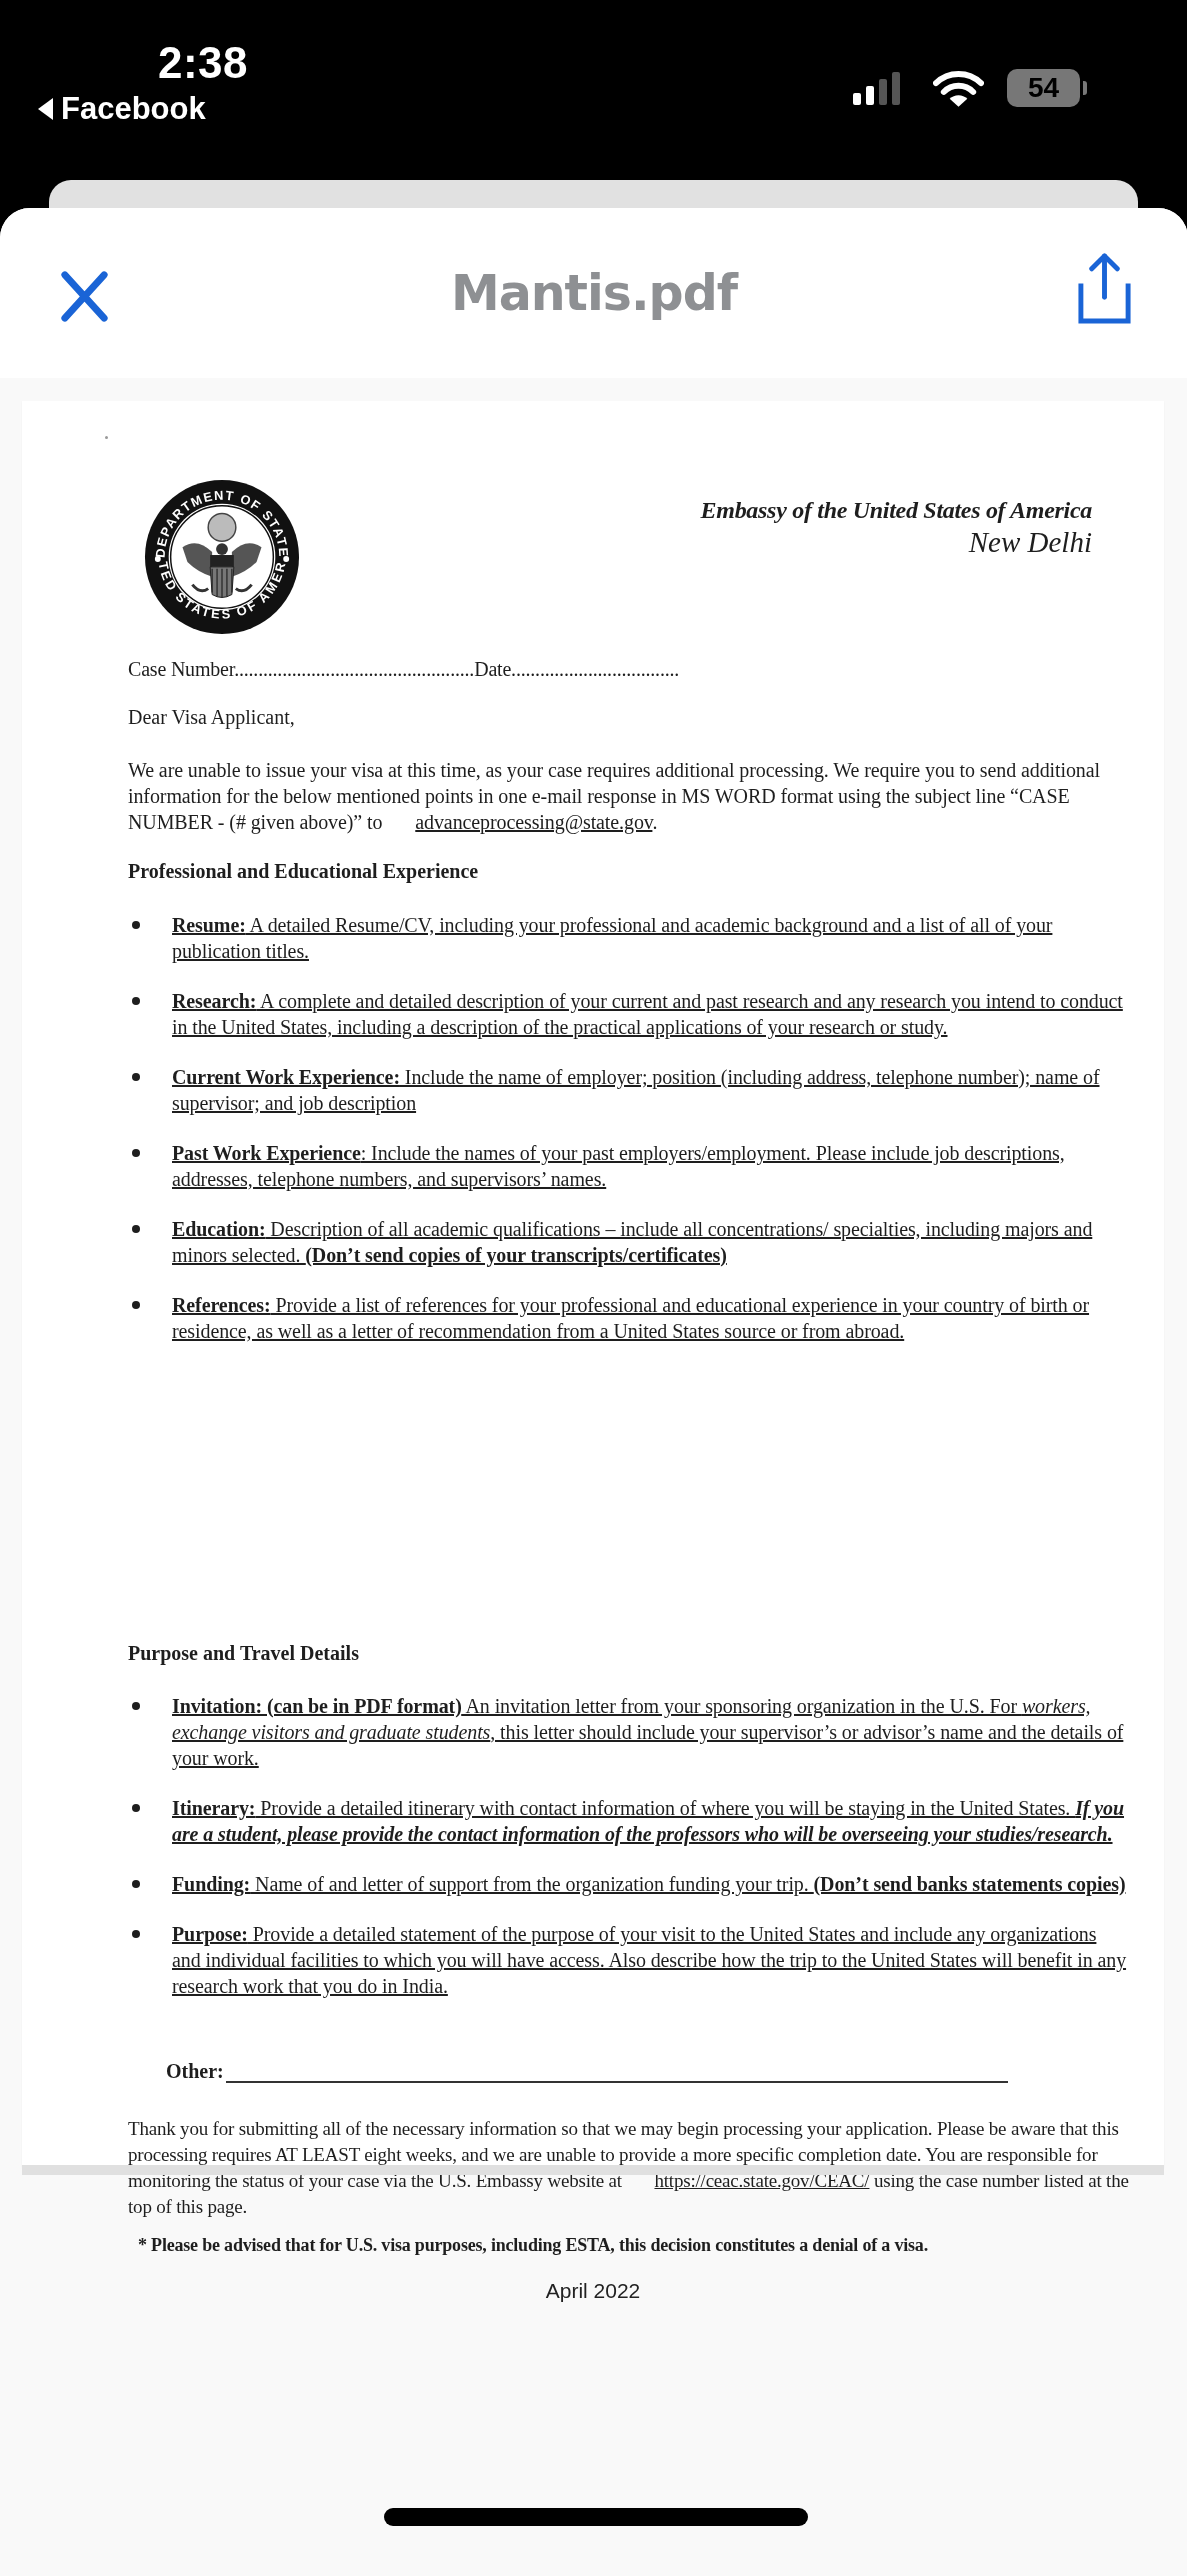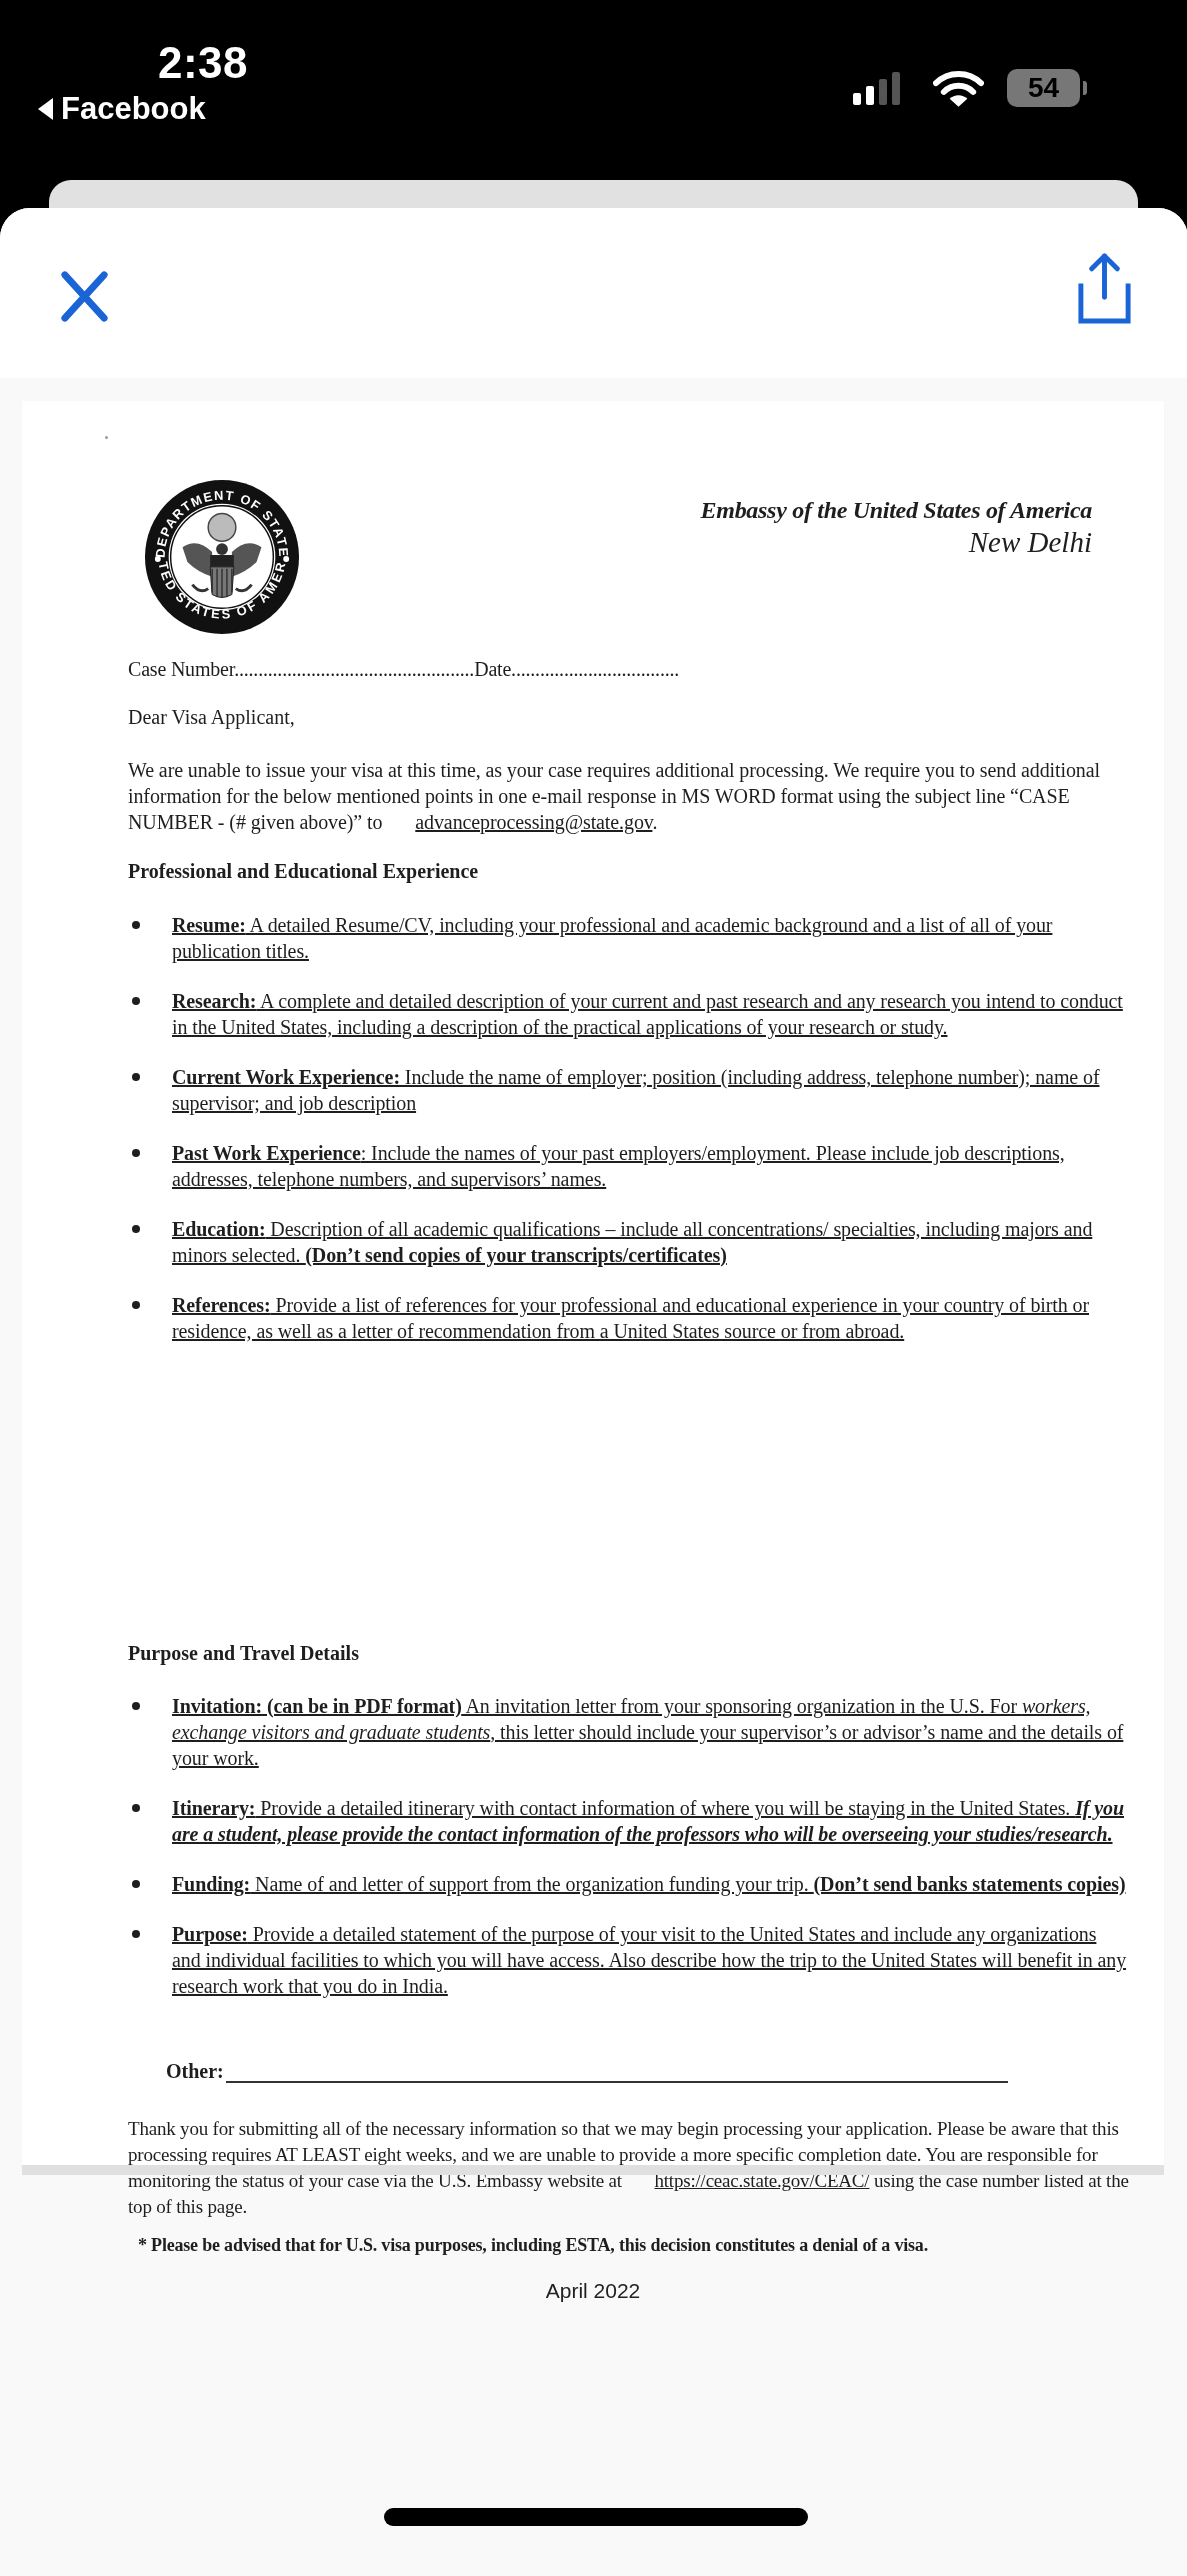--- a/index.html
+++ b/index.html
@@ -97,20 +97,21 @@
   <div class="battery-tip"></div>
 </div>
 
 <div class="card-back"></div>
 
 <div class="sheet">
   <div class="nav-bar">
     <svg class="close-btn" viewBox="0 0 60 60">
       <path d="M10 8 L50 52 M50 8 L10 52" stroke="#1a64d6" stroke-width="7" stroke-linecap="round"></path>
     </svg>
+    <div class="title">Mantis.pdf</div>
     <svg class="share-btn" viewBox="0 0 60 76">
       <path d="M30 4 L30 46" stroke="#1a64d6" stroke-width="5" stroke-linecap="round"></path>
       <path d="M17 17 L30 4 L43 17" stroke="#1a64d6" stroke-width="5" fill="none" stroke-linecap="round" stroke-linejoin="round"></path>
       <path d="M6 32 L6 70 L54 70 L54 32" stroke="#1a64d6" stroke-width="5" fill="none" stroke-linejoin="miter"></path>
     </svg>
   </div>
 
   <div class="doc-page">
     <div class="doc">
       <div class="dot-mark"></div>

